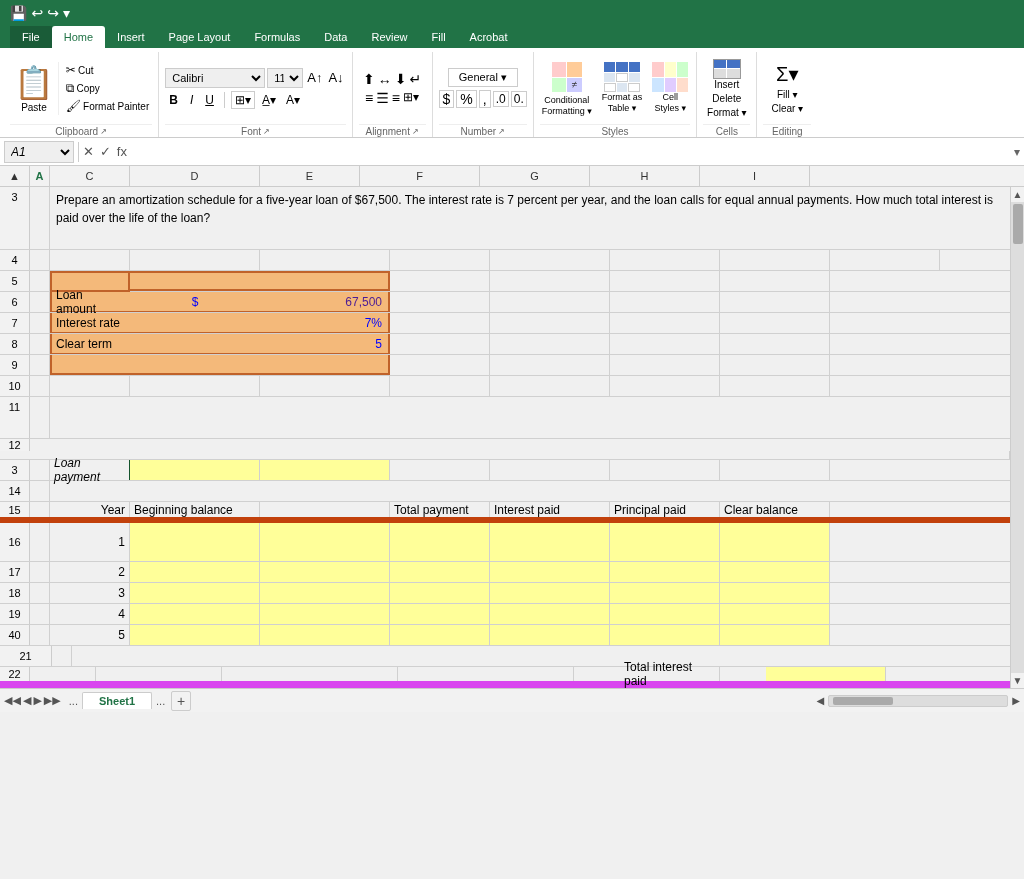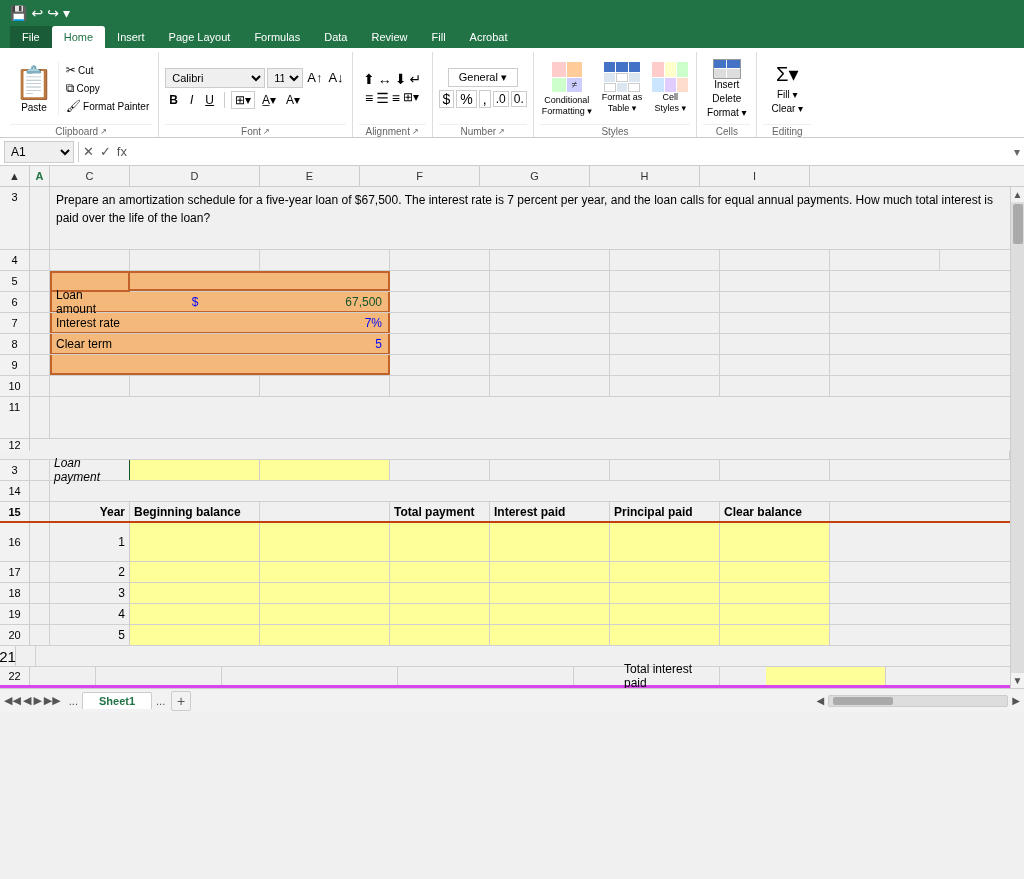--- a/index.html
+++ b/index.html
@@ -232,21 +232,21 @@
         <span style="font-size:20px;">Σ▾</span>
       </div>
       <div style="cursor:pointer; font-size:10px;">Fill ▾</div>
       <div style="cursor:pointer; font-size:10px;">Clear ▾</div>
     </div>
     <div style="font-size:10px; color:#666; text-align:center; border-top:1px solid #eee; padding-top:1px;">Editing</div>
   </div>
 </div>
 
 <div class="formula-bar">
-  <select style="border:1px solid #ccc; padding:1px 2px; font-size:12px; width:70px; height:22px;">
+  <select style="border:1px solid #ccc; padding:1px 2px; font-size:12px; width:70px; height:22px;font-style:italic;">
     <option>A1</option>
   </select>
   <div style="width:1px; background:#ccc; height:20px;"></div>
   <div style="display:flex; gap:6px; align-items:center; color:#555;">
     <span style="cursor:pointer; font-size:13px;">✕</span>
     <span style="cursor:pointer; font-size:13px;">✓</span>
     <span style="cursor:pointer; font-size:13px;">fx</span>
   </div>
   <input type="text" class="formula-input" value="" style="">
   <span style="cursor:pointer; font-size:12px; color:#666;">▾</span>
@@ -300,21 +300,21 @@
           <div style="width:110px; border-right:1px solid #d0d0d0; flex-shrink:0;"></div>
           <div style="width:110px; border-right:1px solid #d0d0d0; flex-shrink:0;"></div>
           <div style="width:110px; flex-shrink:0;"></div>
         </div>
 
         <div style="display:flex; border-bottom:1px solid #d0d0d0; height:21px;">
           <div style="width:30px; background:#f2f2f2; border-right:1px solid #ccc; display:flex; align-items:center; justify-content:center; font-size:11px; flex-shrink:0;">6</div>
           <div style="width:20px; border-right:1px solid #d0d0d0; flex-shrink:0;"></div>
           <div style="width:80px; background:#f4b97a; border-left:2px solid #c0622a; border-bottom:1px solid #c0622a; font-size:12px; padding:1px 4px; display:flex; align-items:center; flex-shrink:0;">Loan amount</div>
           <div style="width:130px; background:#f4b97a; border-bottom:1px solid #c0622a; font-size:12px; padding:1px 4px; display:flex; align-items:center; justify-content:center; color:#0000ff; flex-shrink:0;">$</div>
-          <div style="width:130px; background:#f4b97a; border-bottom:1px solid #c0622a; border-right:2px solid #c0622a; font-size:12px; padding:1px 6px; display:flex; align-items:center; justify-content:flex-end; color:#14532d; flex-shrink:0;">67,500</div>
+          <div style="width:130px; background:#f4b97a; border-bottom:1px solid #c0622a; border-right:2px solid #c0622a; font-size:12px; padding:1px 6px; display:flex; align-items:center; justify-content:flex-end; color:#4c1d95; flex-shrink:0;">67,500</div>
           <div style="width:100px; border-right:1px solid #d0d0d0; flex-shrink:0;"></div>
           <div style="width:120px; border-right:1px solid #d0d0d0; flex-shrink:0;"></div>
           <div style="width:110px; border-right:1px solid #d0d0d0; flex-shrink:0;"></div>
           <div style="width:110px; border-right:1px solid #d0d0d0; flex-shrink:0;"></div>
           <div style="width:110px; flex-shrink:0;"></div>
         </div>
 
         <div style="display:flex; border-bottom:1px solid #d0d0d0; height:21px;">
           <div style="width:30px; background:#f2f2f2; border-right:1px solid #ccc; display:flex; align-items:center; justify-content:center; font-size:11px; flex-shrink:0;">7</div>
           <div style="width:20px; border-right:1px solid #d0d0d0; flex-shrink:0;"></div>
@@ -391,21 +391,21 @@
           <div style="width:110px; border-right:1px solid #d0d0d0; flex-shrink:0;"></div>
           <div style="width:110px; flex-shrink:0;"></div>
         </div>
 
         <div style="display:flex; border-bottom:1px solid #d0d0d0; height:21px;">
           <div style="width:30px; background:#f2f2f2; border-right:1px solid #ccc; display:flex; align-items:center; justify-content:center; font-size:11px; flex-shrink:0;">14</div>
           <div style="width:20px; border-right:1px solid #d0d0d0; flex-shrink:0;"></div>
           <div style="flex:1;"></div>
         </div>
 
-        <div style="display:flex; border-bottom:2px solid #c2410c; height:21px;font-weight:bold;">
+        <div style="display:flex; border-bottom:6px solid #c2410c; height:21px;">
           <div style="width:30px; background:#f2f2f2; border-right:1px solid #ccc; display:flex; align-items:center; justify-content:center; font-size:11px; flex-shrink:0;">15</div>
           <div style="width:20px; border-right:1px solid #d0d0d0; flex-shrink:0;"></div>
           <div style="width:80px; border-right:1px solid #d0d0d0; font-size:12px; padding:1px 4px; display:flex; align-items:center; justify-content:flex-end; flex-shrink:0;">Year</div>
           <div style="width:130px; border-right:1px solid #d0d0d0; font-size:12px; padding:1px 4px; display:flex; align-items:center; flex-shrink:0;">Beginning balance</div>
           <div style="width:130px; border-right:1px solid #d0d0d0; font-size:12px; padding:1px 4px; display:flex; align-items:center; flex-shrink:0;"></div>
           <div style="width:100px; border-right:1px solid #d0d0d0; font-size:12px; padding:1px 4px; display:flex; align-items:center; flex-shrink:0;">Total payment</div>
           <div style="width:120px; border-right:1px solid #d0d0d0; font-size:12px; padding:1px 4px; display:flex; align-items:center; flex-shrink:0;">Interest paid</div>
           <div style="width:110px; border-right:1px solid #d0d0d0; font-size:12px; padding:1px 4px; display:flex; align-items:center; flex-shrink:0;">Principal paid</div>
           <div style="width:110px; border-right:1px solid #d0d0d0; font-size:12px; padding:1px 4px; display:flex; align-items:center; flex-shrink:0;">Clear balance</div>
           <div style="width:110px; flex-shrink:0;"></div>
@@ -457,39 +457,39 @@
           <div style="width:130px; background:#ffff99; border-right:1px solid #d0d0d0; flex-shrink:0;"></div>
           <div style="width:130px; background:#ffff99; border-right:1px solid #d0d0d0; flex-shrink:0;"></div>
           <div style="width:100px; background:#ffff99; border-right:1px solid #d0d0d0; flex-shrink:0;"></div>
           <div style="width:120px; background:#ffff99; border-right:1px solid #d0d0d0; flex-shrink:0;"></div>
           <div style="width:110px; background:#ffff99; border-right:1px solid #d0d0d0; flex-shrink:0;"></div>
           <div style="width:110px; background:#ffff99; border-right:1px solid #d0d0d0; flex-shrink:0;"></div>
           <div style="width:110px; flex-shrink:0;"></div>
         </div>
 
         <div style="display:flex; border-bottom:1px solid #d0d0d0; height:21px;">
-          <div style="width:30px; background:#f2f2f2; border-right:1px solid #ccc; display:flex; align-items:center; justify-content:center; font-size:11px; flex-shrink:0;">20</div>
+          <div style="width:30px; background:#f2f2f2; border-right:1px solid #ccc; display:flex; align-items:center; justify-content:center; font-size:11px; flex-shrink:0;">40</div>
           <div style="width:20px; border-right:1px solid #d0d0d0; flex-shrink:0;"></div>
           <div style="width:80px; border-right:1px solid #d0d0d0; font-size:12px; padding:1px 4px; display:flex; align-items:center; justify-content:flex-end; flex-shrink:0;">5</div>
           <div style="width:130px; background:#ffff99; border-right:1px solid #d0d0d0; flex-shrink:0;"></div>
           <div style="width:130px; background:#ffff99; border-right:1px solid #d0d0d0; flex-shrink:0;"></div>
           <div style="width:100px; background:#ffff99; border-right:1px solid #d0d0d0; flex-shrink:0;"></div>
           <div style="width:120px; background:#ffff99; border-right:1px solid #d0d0d0; flex-shrink:0;"></div>
           <div style="width:110px; background:#ffff99; border-right:1px solid #d0d0d0; flex-shrink:0;"></div>
           <div style="width:110px; background:#ffff99; border-right:1px solid #d0d0d0; flex-shrink:0;"></div>
           <div style="width:110px; flex-shrink:0;"></div>
         </div>
 
         <div style="display:flex; border-bottom:1px solid #d0d0d0; height:21px;">
-          <div style="width:16px; background:#f2f2f2; border-right:1px solid #ccc; display:flex; align-items:center; justify-content:center; font-size:15px; flex-shrink:0;">21</div>
+          <div style="width:52px; background:#f2f2f2; border-right:1px solid #ccc; display:flex; align-items:center; justify-content:center; font-size:11px; flex-shrink:0;">21</div>
           <div style="width:20px; border-right:1px solid #d0d0d0; flex-shrink:0;"></div>
           <div style="flex:1;"></div>
         </div>
 
-        <div style="display:flex; border-bottom:3px solid #d946ef; height:21px;gap:46px;">
+        <div style="display:flex; border-bottom:7px solid #d946ef; height:21px;gap:46px;">
           <div style="width:30px; background:#f2f2f2; border-right:1px solid #ccc; display:flex; align-items:center; justify-content:center; font-size:11px; flex-shrink:0;">22</div>
           <div style="width:20px; border-right:1px solid #d0d0d0; flex-shrink:0;"></div>
           <div style="width:80px; border-right:1px solid #d0d0d0; flex-shrink:0;"></div>
           <div style="width:130px; border-right:1px solid #d0d0d0; flex-shrink:0;"></div>
           <div style="width:130px; border-right:1px solid #d0d0d0; flex-shrink:0;"></div>
           <div style="width:100px; border-right:1px solid #d0d0d0; font-size:12px; padding:1px 4px; display:flex; align-items:center; flex-shrink:0;">Total interest paid</div>
           <div style="width:120px; background:#ffff99; border-right:1px solid #d0d0d0; flex-shrink:0;"></div>
           <div style="width:110px; border-right:1px solid #d0d0d0; flex-shrink:0;"></div>
           <div style="width:110px; border-right:1px solid #d0d0d0; flex-shrink:0;"></div>
           <div style="width:110px; flex-shrink:0;"></div>

